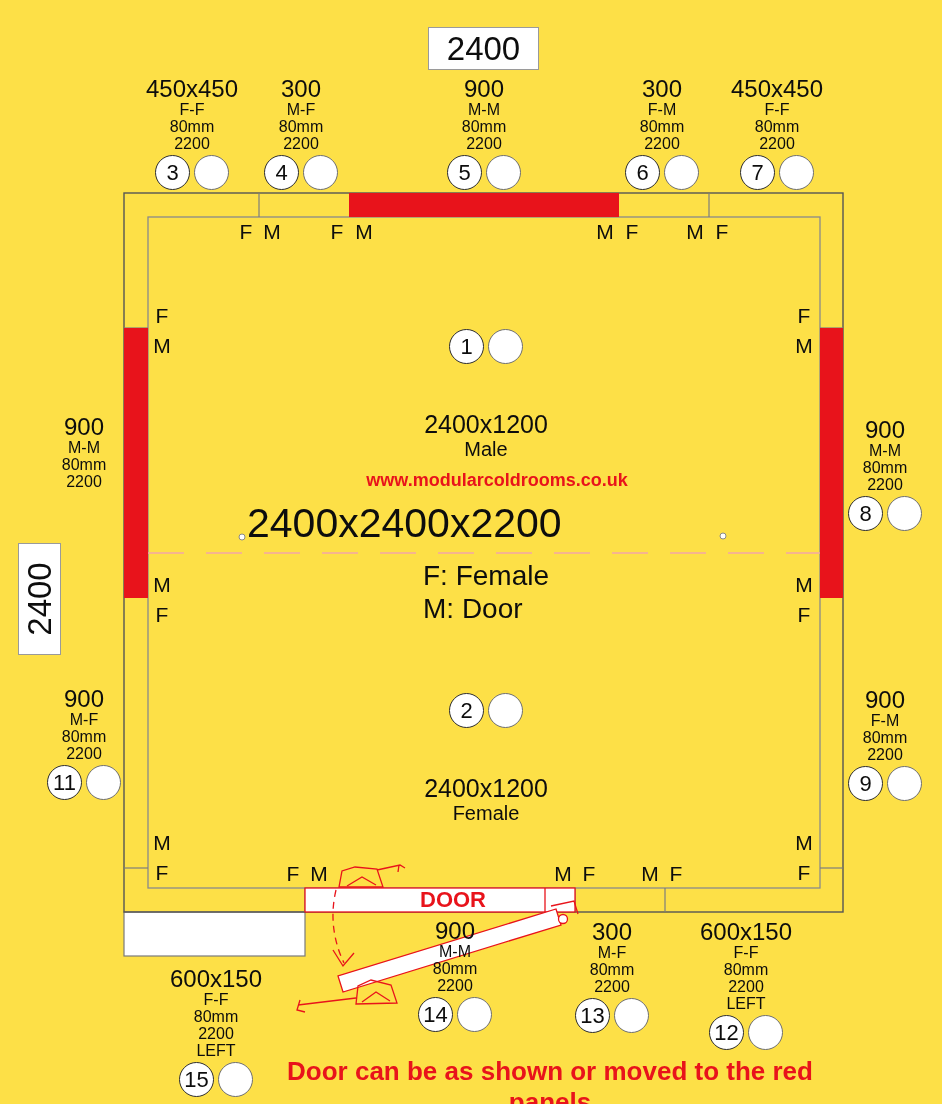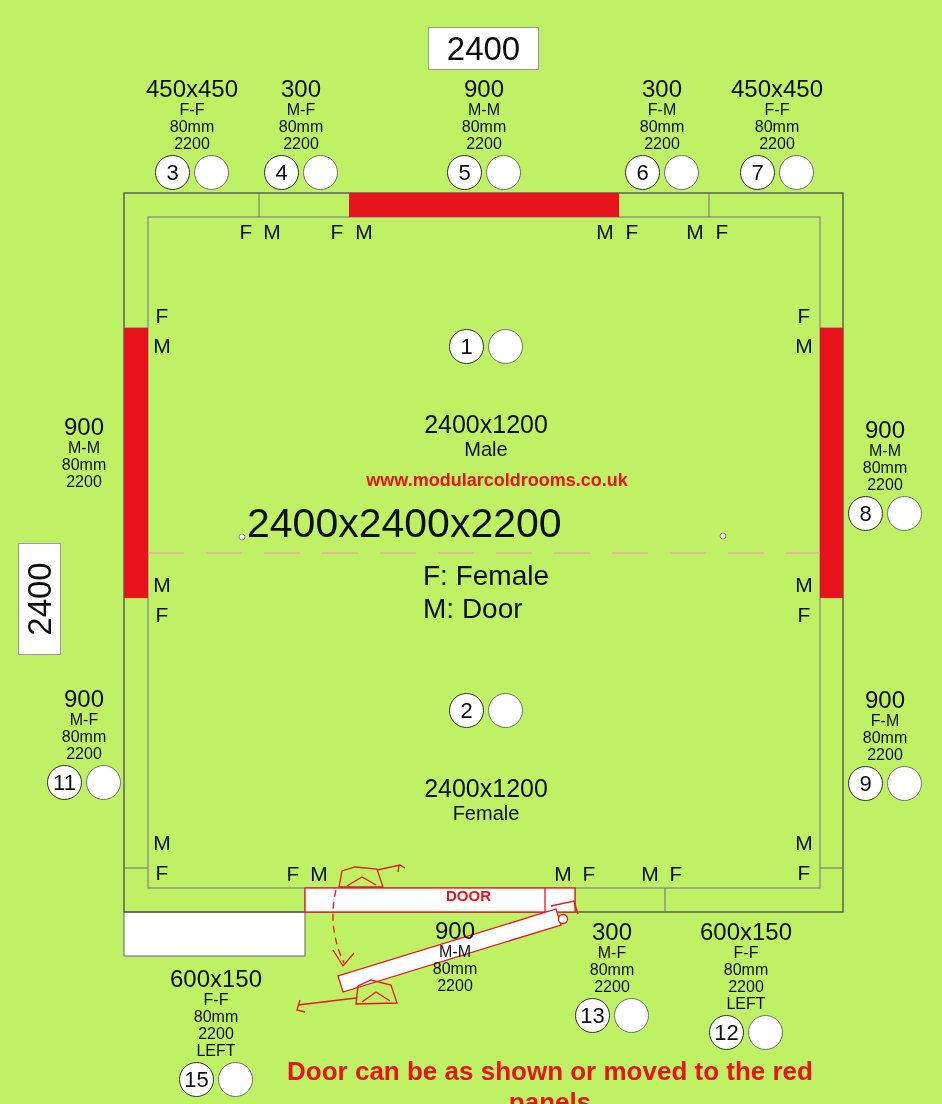--- a/index.html
+++ b/index.html
@@ -1,38 +1,38 @@
 <!DOCTYPE html>
 <html><head>
 <meta charset="utf-8">
 <style>
   html,body{margin:0;padding:0;background:#fff;}
-  .stage{position:relative;width:942px;height:1104px;background:#bef264;overflow:hidden;
+  .stage{position:relative;width:942px;height:1104px;background:#fde047;overflow:hidden;
          font-family:"Liberation Sans",sans-serif;color:#0d0d0d;}
   svg.plan{position:absolute;left:0;top:0;}
   .mk{position:absolute;font-size:21px;transform:translate(-50%,-50%);white-space:nowrap;}
   .lbl{position:absolute;text-align:center;}
   .lbl .size{font-size:24px;line-height:25px;white-space:nowrap;}
   .lbl .sub{font-size:16px;line-height:17px;white-space:nowrap;}
   .circles{display:flex;justify-content:center;gap:4px;margin-top:3px;}
   .circ{width:33px;height:33px;border:1.6px solid #2e2e2e;border-radius:50%;
         display:flex;align-items:center;justify-content:center;font-size:22px;background:#fff;}
   .circ.empty{border:1.3px solid #6f6f6f;}
   .ceil .size{font-size:25px;line-height:27px;margin-top:47px;}
   .ceil .gender{font-size:20px;line-height:23px;}
   .ceil .circles{margin:0 0 6px 0;}
   .dimbox{position:absolute;border:1.3px solid #9a9a9a;background:#fff;
           display:flex;align-items:center;justify-content:center;font-size:33px;}
   .vert span{display:block;transform:rotate(-90deg);white-space:nowrap;}
   .website{position:absolute;left:247px;top:470px;width:500px;text-align:center;
            font-size:18px;font-weight:bold;color:#e8131b;}
   .bigsize{position:absolute;left:247px;top:500px;width:500px;font-size:41px;}
   .legend{position:absolute;left:423px;top:559px;font-size:28px;line-height:33px;}
-  .doorlbl{position:absolute;left:371px;top:887px;width:120px;text-align:right;
-           font-size:15px;font-weight:bold;color:#e8131b;}
+  .doorlbl{position:absolute;left:393px;top:887px;width:120px;text-align:center;
+           font-size:22px;font-weight:bold;color:#e8131b;}
   .note{position:absolute;left:250px;top:1056px;width:600px;text-align:center;
         font-size:26px;font-weight:bold;color:#e8131b;}
 </style>
 </head>
 <body>
 
 <div class="stage">
 
   <svg class="plan" width="942" height="1104" viewBox="0 0 942 1104">
 
@@ -178,20 +178,24 @@
         <div class="circ">11</div>
         <div class="circ empty"></div>
       </div>
   </div>
 
   <div class="lbl" style="left:395px;top:918px;width:120px">
     <div class="size">900</div>
     <div class="sub">M-M</div>
     <div class="sub">80mm</div>
     <div class="sub">2200</div>
+    <div class="circles">
+        <div class="circ">14</div>
+        <div class="circ empty"></div>
+      </div>
   </div>
   <div class="lbl" style="left:552px;top:919px;width:120px">
     <div class="size">300</div>
     <div class="sub">M-F</div>
     <div class="sub">80mm</div>
     <div class="sub">2200</div>
     <div class="circles">
         <div class="circ">13</div>
         <div class="circ empty"></div>
       </div>

